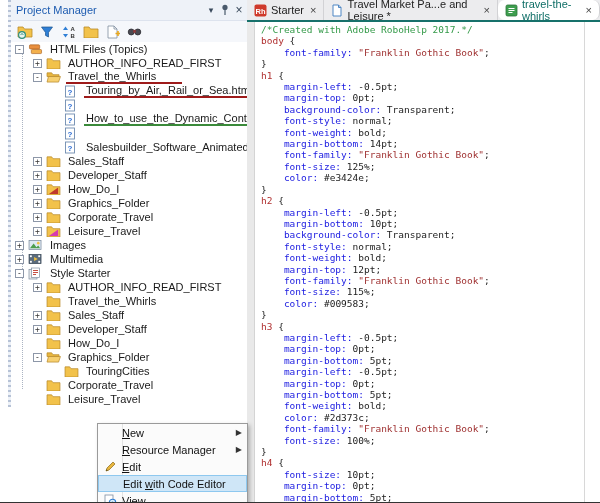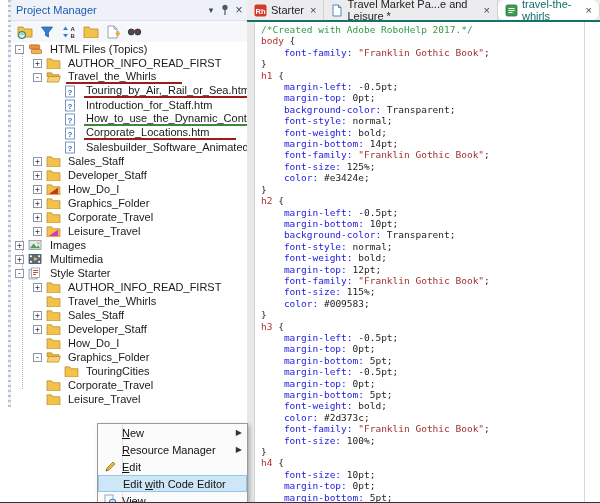--- a/index.html
+++ b/index.html
@@ -163,41 +163,39 @@
           <span class="lbl u-red">Touring_by_Air,_Rail_or_Sea.htm</span>
         </div>
         <div class="row" style="padding-left: 40px;">
           <span class="noexp"></span>
           <span class="ti">
             <svg width="12" height="13" viewBox="0 0 11 13">
               <rect x="1" y="1" width="9" height="11" fill="#fff" stroke="#6f8cb0" stroke-width=".9"></rect>
               <text x="5.5" y="9.5" font-size="8" font-weight="bold" fill="#2b6cd4" text-anchor="middle" font-family="Liberation Sans,sans-serif">?</text>
             </svg>
           </span>
-          <span class="lbl">Introduction_for_Staff.htm</span>
         </div>
         <div class="row" style="padding-left: 40px;">
           <span class="noexp"></span>
           <span class="ti">
             <svg width="12" height="13" viewBox="0 0 11 13">
               <rect x="1" y="1" width="9" height="11" fill="#fff" stroke="#6f8cb0" stroke-width=".9"></rect>
               <text x="5.5" y="9.5" font-size="8" font-weight="bold" fill="#2b6cd4" text-anchor="middle" font-family="Liberation Sans,sans-serif">?</text>
             </svg>
           </span>
           <span class="lbl u-green">How_to_use_the_Dynamic_Content_Filters.htm</span>
         </div>
         <div class="row" style="padding-left: 40px;">
           <span class="noexp"></span>
           <span class="ti">
             <svg width="12" height="13" viewBox="0 0 11 13">
               <rect x="1" y="1" width="9" height="11" fill="#fff" stroke="#6f8cb0" stroke-width=".9"></rect>
               <text x="5.5" y="9.5" font-size="8" font-weight="bold" fill="#2b6cd4" text-anchor="middle" font-family="Liberation Sans,sans-serif">?</text>
             </svg>
           </span>
-          <span class="lbl u-red">Corporate_Locations.htm</span>
         </div>
         <div class="row" style="padding-left: 40px;">
           <span class="noexp"></span>
           <span class="ti">
             <svg width="12" height="13" viewBox="0 0 11 13">
               <rect x="1" y="1" width="9" height="11" fill="#fff" stroke="#6f8cb0" stroke-width=".9"></rect>
               <text x="5.5" y="9.5" font-size="8" font-weight="bold" fill="#2b6cd4" text-anchor="middle" font-family="Liberation Sans,sans-serif">?</text>
             </svg>
           </span>
           <span class="lbl">Salesbuilder_Software_Animated_Tour.htm</span>

